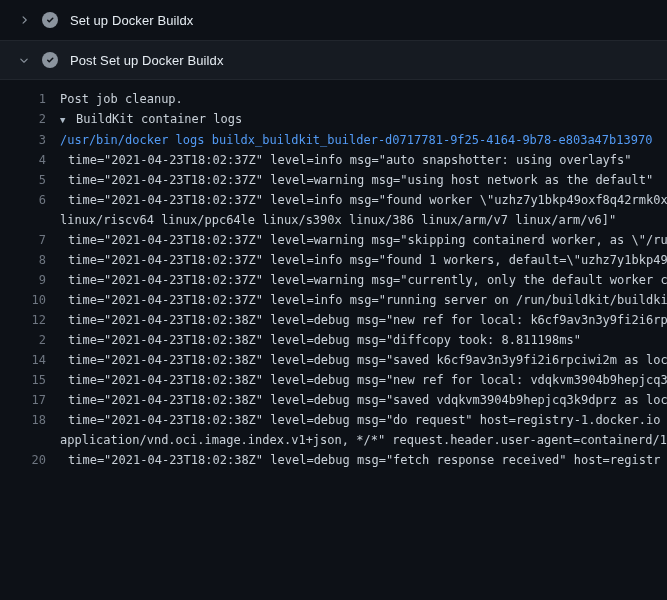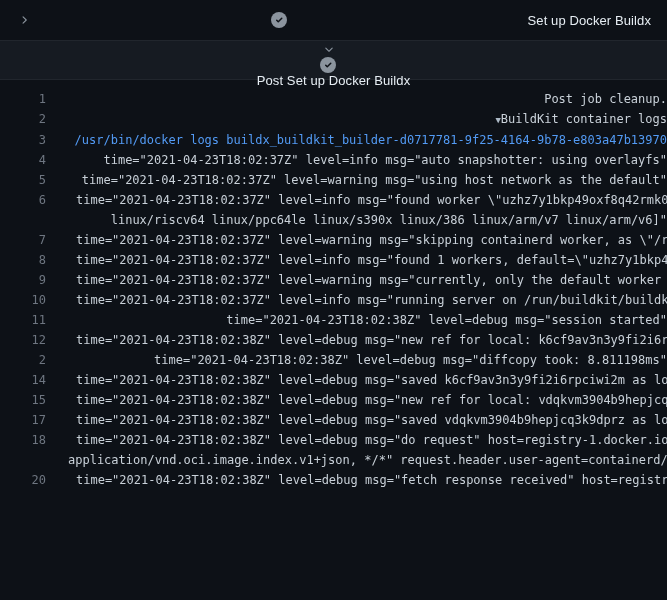--- a/index.html
+++ b/index.html
@@ -10,27 +10,25 @@
     font-family: "Liberation Sans", sans-serif;
   }
   .steps { width: 100%; }
   .step-row {
     box-sizing: border-box;
     height: 40px;
     display: flex;
     align-items: center;
     padding: 0 16px;
     cursor: pointer;
-    justify-content: space-between;
   }
   .step-row.expanded {
     background: var(--header-bg, #161b22);
     border-top: 1px solid #21262d;
     border-bottom: 1px solid #21262d;
-    flex-direction: column;
   }
   .chev {
     width: 16px; height: 16px;
     display: inline-flex; align-items: center; justify-content: center;
     margin-right: 10px;
     flex: 0 0 16px;
   }
   .status-icon {
     width: 16px; height: 16px;
     display: inline-flex; align-items: center; justify-content: center;
@@ -57,24 +55,23 @@
   .num {
     flex: 0 0 46px;
     text-align: right;
     color: #6e7681;
     white-space: pre;
     cursor: pointer;
     user-select: none;
   }
   .content {
     flex: 1 1 auto;
-    margin-left: 22px;
+    margin-left: 14px;
     white-space: pre;
     overflow: hidden;
-    text-align: right;
   }
   .line.log-entry .content { text-indent: 8px; }
   .line.command .content {
     color: var(--command-color, #539bf5);
     font-weight: 400;
   }
   .line.group { cursor: pointer; }
   .line.group .content { color: #c9d1d9; }
   .tri {
     display: inline-block;
@@ -159,24 +156,20 @@
     </div>
     <div class="line log-entry">
       <span class="num">9</span>
       <span class="content">time="2021-04-23T18:02:37Z" level=warning msg="currently, only the default worker ca</span>
     </div>
     <div class="line log-entry">
       <span class="num">10</span>
       <span class="content">time="2021-04-23T18:02:37Z" level=info msg="running server on /run/buildkit/buildkit</span>
     </div>
     <div class="line log-entry">
-      <span class="num">11</span>
-      <span class="content">time="2021-04-23T18:02:38Z" level=debug msg="session started"</span>
-    </div>
-    <div class="line log-entry">
       <span class="num">12</span>
       <span class="content">time="2021-04-23T18:02:38Z" level=debug msg="new ref for local: k6cf9av3n3y9fi2i6rpc</span>
     </div>
     <div class="line log-entry">
       <span class="num">2</span>
       <span class="content">time="2021-04-23T18:02:38Z" level=debug msg="diffcopy took: 8.811198ms"</span>
     </div>
     <div class="line log-entry">
       <span class="num">14</span>
       <span class="content">time="2021-04-23T18:02:38Z" level=debug msg="saved k6cf9av3n3y9fi2i6rpciwi2m as loca</span>

